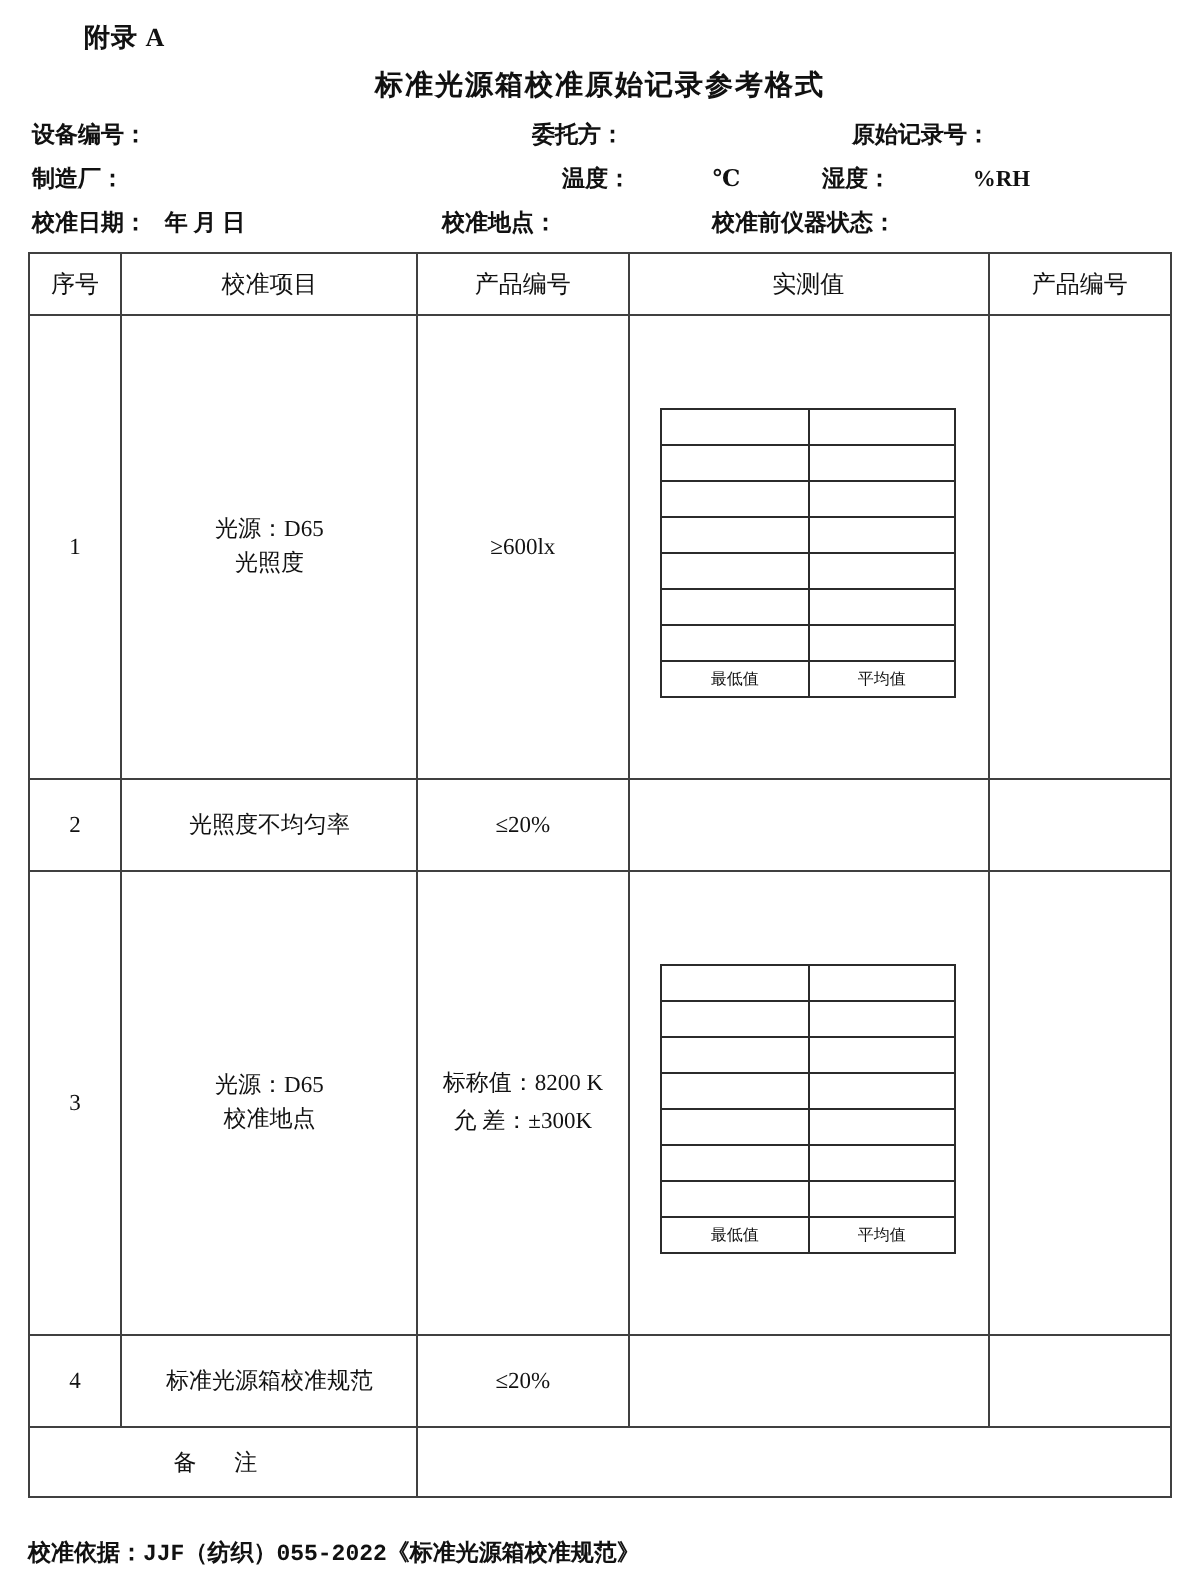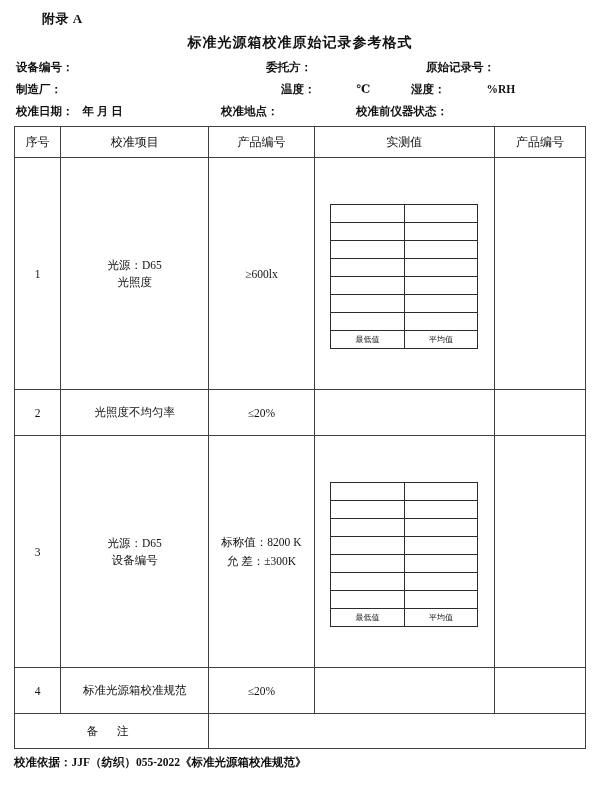--- a/index.html
+++ b/index.html
@@ -119,21 +119,22 @@
   }
   .remark-cell {
     height: 34px;
     letter-spacing: 8px;
   }
 
   
   .footer {
     font-size: 11.5px;
     font-weight: bold;
-    margin-top: 6px;
+    margin-top: 20px;
+    font-family: Liberation Mono, monospace;
   }
   .footer .frow {
     margin-bottom: 6px;
     white-space: nowrap;
   }
 </style>
 </head>
 <body>
 
 <div class="page">
@@ -258,21 +259,21 @@
         <td>光照度不均匀率</td>
         <td class="req-left">≤20%</td>
         <td></td>
         <td></td>
       </tr>
 
       <tr style="height:232px">
         <td>3</td>
         <td class="two-line">
           <div>光源：D65</div>
-          <div>设备编号</div>
+          <div>校准地点</div>
         </td>
         <td class="req-lines">
           <div>标称值：8200 K</div>
           <div>允  差：±300K</div>
         </td>
         <td class="meas-wrap">
           <div class="inner-pad-top"></div>
           <table class="inner">
             <tbody>
               <tr>

